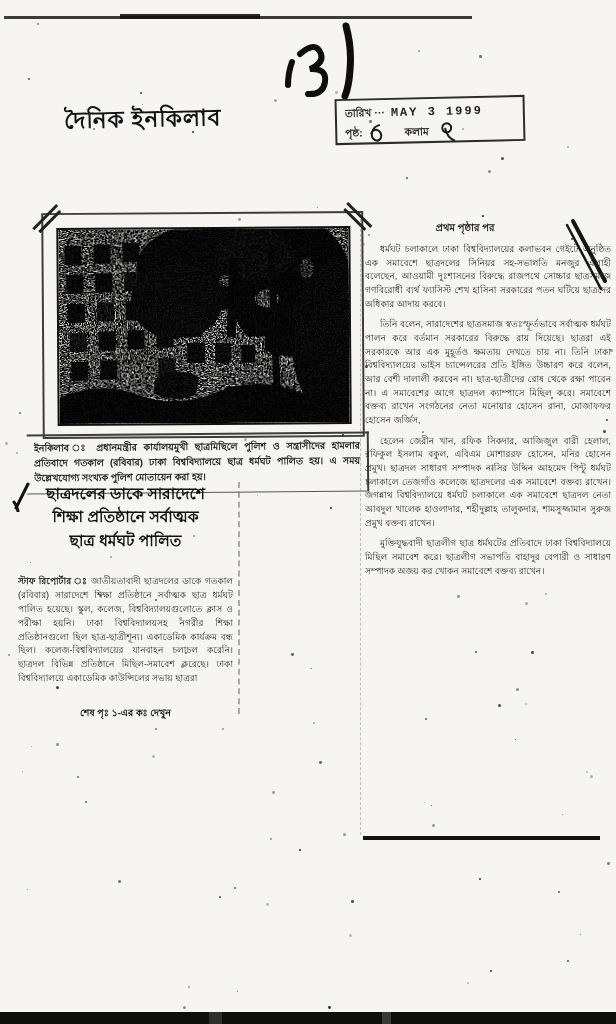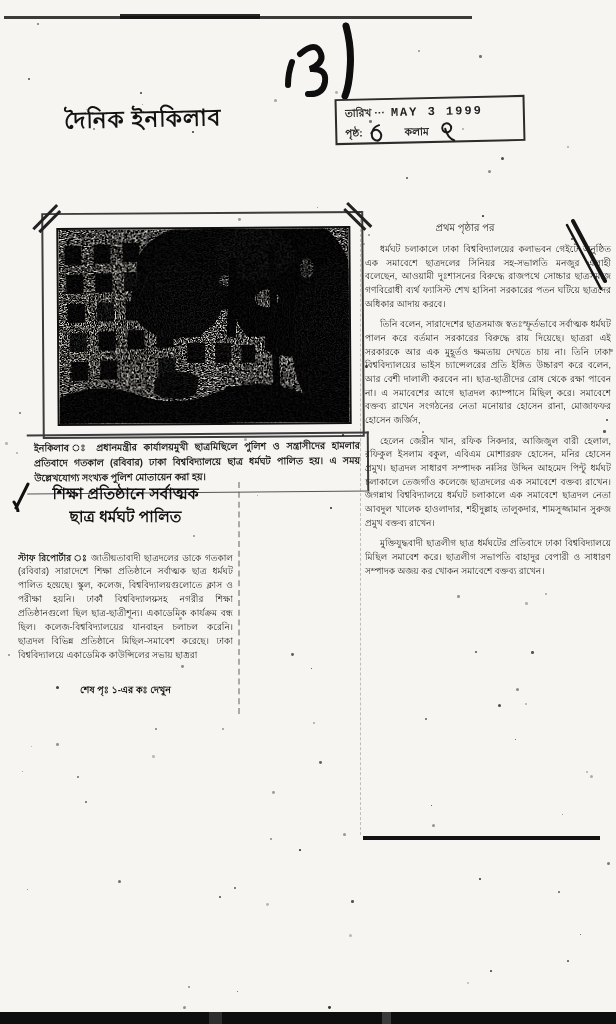--- a/index.html
+++ b/index.html
@@ -79,21 +79,21 @@
   .continuation{font-weight:bold;text-align:center;font-size:9.5px;margin-top:3px;color:#0f0f0f;}
 
   
   .right-article{
     position:absolute;left:360px;top:219px;width:251px;height:616px;
     overflow:hidden;border-left:1px dashed rgba(90,90,90,.35);padding-left:4px;box-sizing:border-box;
   }
   .slashmark{position:absolute;right:2px;top:0;}
   .slashmark path{stroke:#151515;fill:none;stroke-linecap:round;}
   .rh-line{font-size:18.5px;font-weight:bold;text-align:center;width:200px;line-height:1.55;color:#0f0f0f;white-space:nowrap;overflow:hidden;}
-  .rh-sub{font-size:10px;font-weight:normal;text-align:center;width:200px;margin:1px 0 6px 0;}
+  .rh-sub{font-size:10px;font-weight:bold;text-align:center;width:200px;margin:1px 0 6px 0;}
   .right-body p{
     margin:0 0 7px 0;font-size:9px;line-height:1.52;text-align:justify;
     text-indent:15px;color:#1d1d1d;
   }
   .right-body p.nop{text-indent:0;}
   .end-rule{position:absolute;left:363px;top:836px;width:237px;height:4px;background:#121212;}
 </style>
 </head>
 <body>
 
@@ -194,20 +194,21 @@
       </svg>
     </div>
   </div>
 
   <div class="caption">ইনকিলাব ঃ প্রধানমন্ত্রীর কার্যালয়মুখী ছাত্রমিছিলে পুলিশ ও সন্ত্রাসীদের হামলার প্রতিবাদে গতকাল (রবিবার) ঢাকা বিশ্ববিদ্যালয়ে ছাত্র ধর্মঘট পালিত হয়। এ সময় উল্লেখযোগ্য সংখ্যক পুলিশ মোতায়েন করা হয়।</div>
 
   <div class="left-article">
     <svg class="tickmark" width="20" height="32">
       <path d="M4 28 L16 4 M2 22 q4 6 4 10"></path>
     </svg>
+    <div class="lh-line">ছাত্রদলের ডাকে সারাদেশে</div>
     <div class="lh-line">শিক্ষা প্রতিষ্ঠানে সর্বাত্মক</div>
     <div class="lh-line">ছাত্র ধর্মঘট পালিত</div>
     <div class="left-body">
       <span class="byline">স্টাফ রিপোর্টার ঃ</span><span> জাতীয়তাবাদী ছাত্রদলের ডাকে গতকাল (রবিবার) সারাদেশে শিক্ষা প্রতিষ্ঠানে সর্বাত্মক ছাত্র ধর্মঘট পালিত হয়েছে। স্কুল, কলেজ, বিশ্ববিদ্যালয়গুলোতে ক্লাস ও পরীক্ষা হয়নি। ঢাকা বিশ্ববিদ্যালয়সহ নগরীর শিক্ষা প্রতিষ্ঠানগুলো ছিল ছাত্র-ছাত্রীশূন্য। একাডেমিক কার্যক্রম বন্ধ ছিল। কলেজ-বিশ্ববিদ্যালয়ের যানবাহন চলাচল করেনি। ছাত্রদল বিভিন্ন প্রতিষ্ঠানে মিছিল-সমাবেশ করেছে। ঢাকা বিশ্ববিদ্যালয়ে একাডেমিক কাউন্সিলের সভায় ছাত্ররা</span>
     </div>
     <div class="continuation">শেষ পৃঃ ১-এর কঃ দেখুন</div>
   </div>
 
   <div class="right-article">
     <svg class="slashmark" width="70" height="100">

